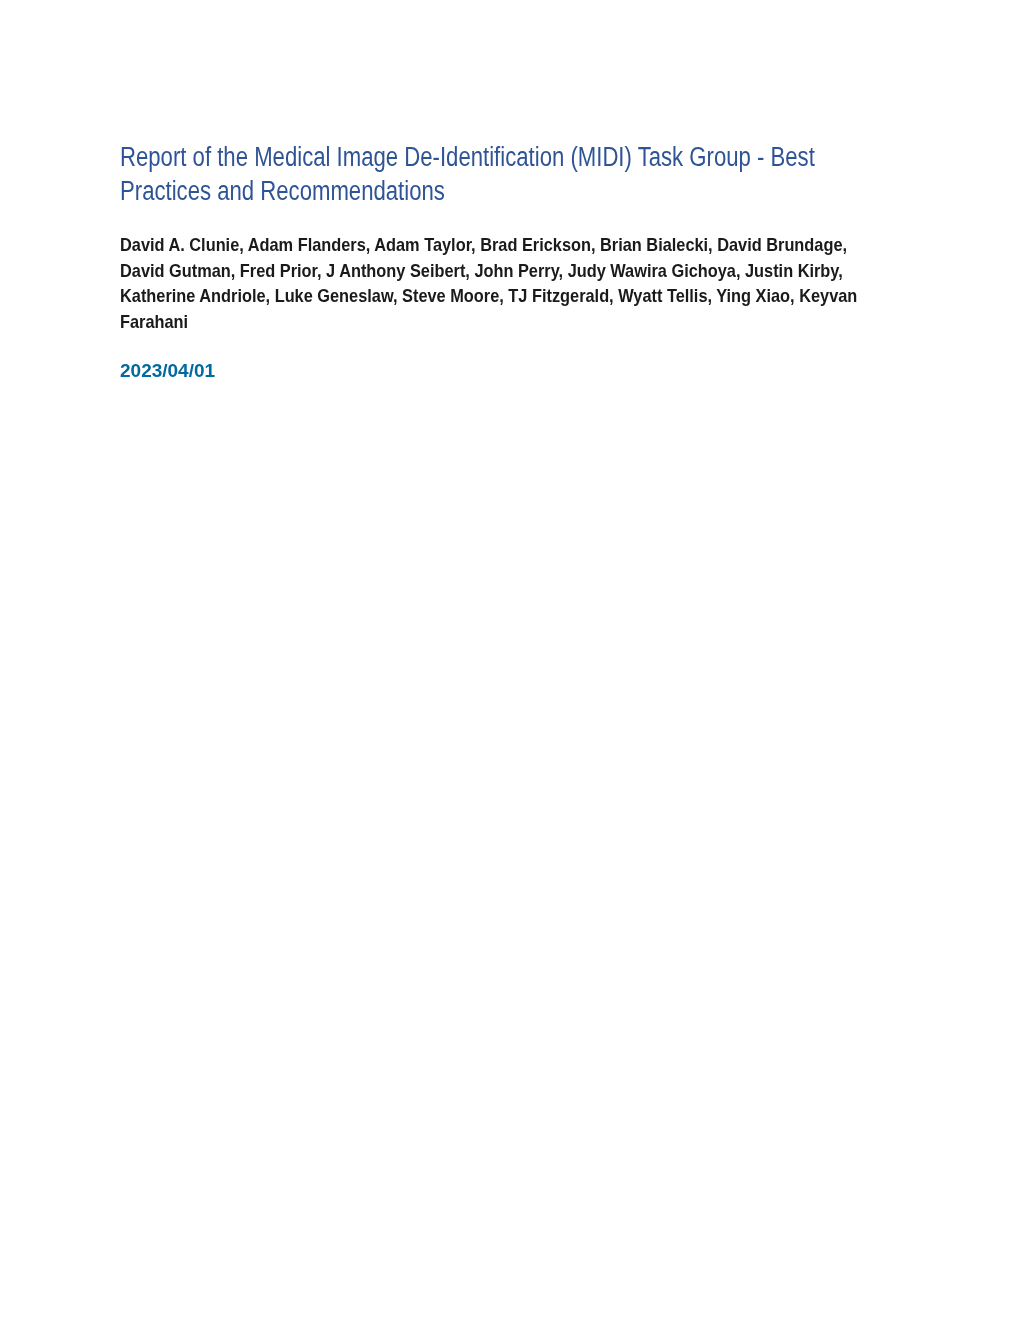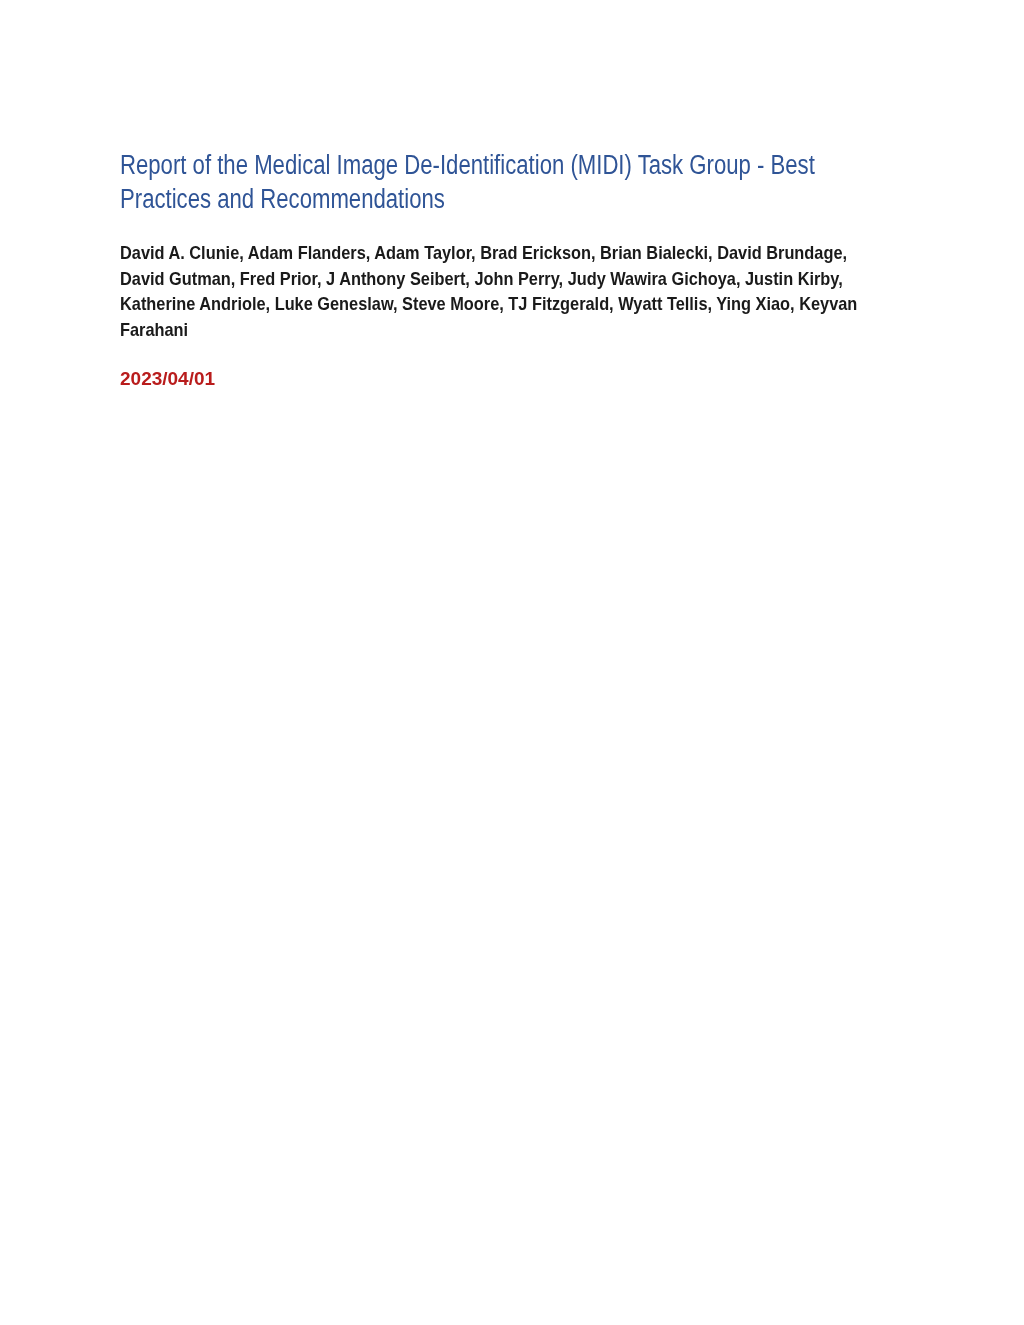--- a/index.html
+++ b/index.html
@@ -13,21 +13,20 @@
     height: 1325px;
     background: #ffffff;
     overflow: hidden;
     font-family: "Liberation Sans", sans-serif;
   }
   .content {
     position: absolute;
     left: 120px;
     top: 140px;
     width: 800px;
-    margin-top: 8px;
   }
   .doc-title {
     color: var(--title-color, #2F5496);
     font-size: 27px;
     line-height: 34px;
     font-weight: 400;
     transform: scaleX(0.82);
     transform-origin: 0 0;
     white-space: nowrap;
   }
@@ -42,21 +41,21 @@
     font-weight: 700;
     transform: scaleX(0.86);
     transform-origin: 0 0;
     white-space: nowrap;
   }
   .authors .line {
     display: block;
   }
   .pub-date {
     margin-top: 24px;
-    color: #b91c1c;
+    color: #0369a1;
     font-size: 19px;
     line-height: 25px;
     font-weight: 700;
   }
 </style>
 </head>
 <body>
 
 <div class="page">
   <div class="content">

